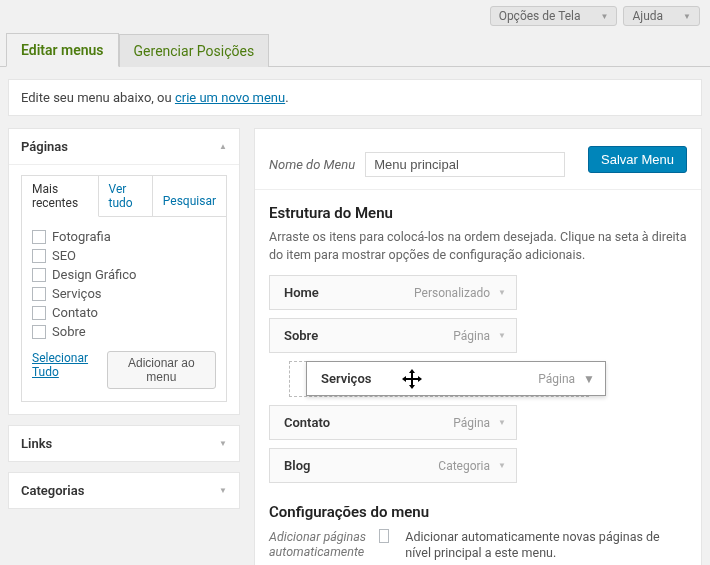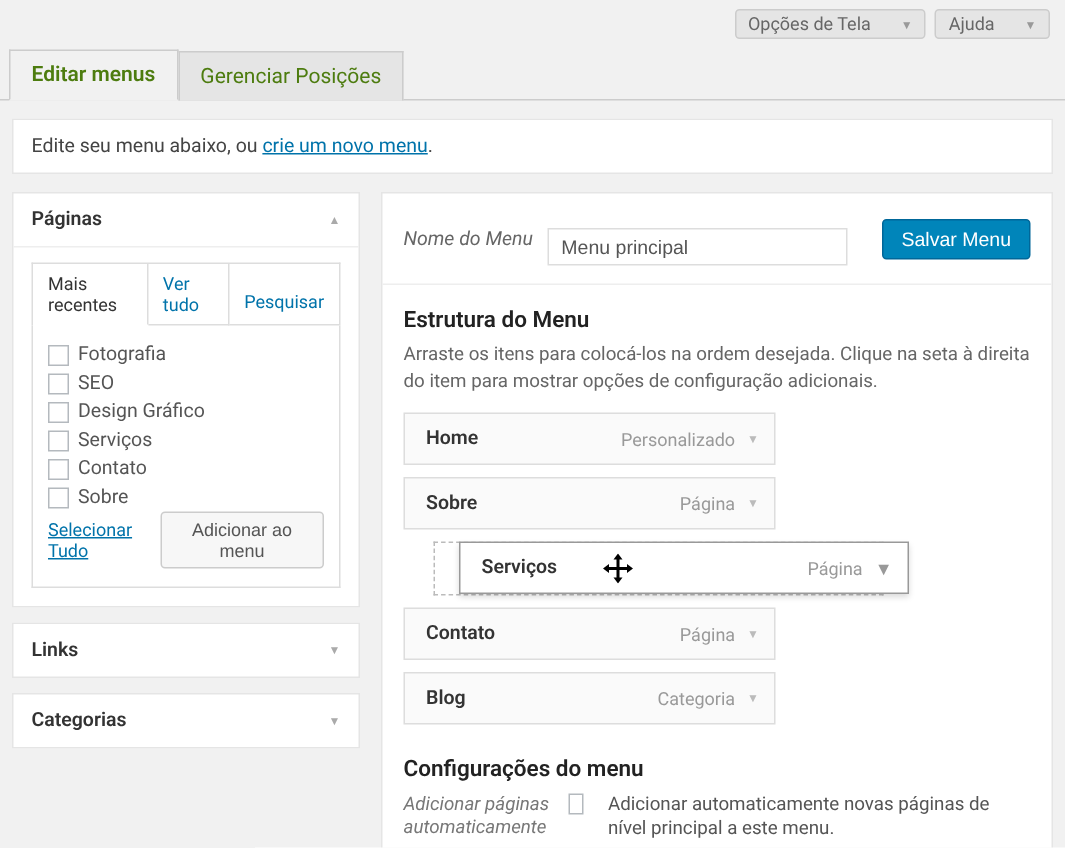--- a/index.html
+++ b/index.html
@@ -97,21 +97,21 @@
     color: #0073aa;
     cursor: pointer;
     border-right: 1px solid #ddd;
     border-bottom: 1px solid #ddd;
   }
   .inner-tab:last-child { border-right: none; margin-top: 12px; }
   .inner-tab.active { color: #333; border-bottom: 1px solid #fff; background: #fff; }
   .inner-body { border: 1px solid #ddd; border-top: none; padding: 10px 10px 12px 10px; }
   .chk-row { display: flex; align-items: center; gap: 6px; padding: 2px 0; font-size: 13px; color: #555; }
   .chk { width: 14px; height: 14px; border: 1px solid #b4b9be; background: #fff; cursor: pointer; }
-  .metabox-foot { display: flex; justify-content: space-between; align-items: center; }
+  .metabox-foot { display: flex; justify-content: space-between; margin-top: 10px; }
   .link { color: #0073aa; text-decoration: underline; font-size: 12px; cursor: pointer; }
   .btn {
     background: #f7f7f7;
     border: 1px solid #ccc;
     border-radius: 3px;
     padding: 4px 10px;
     font-size: 12px;
     color: #555;
     cursor: pointer;
   }
@@ -126,21 +126,21 @@
   }
   
   .panel { background: #fff; border: 1px solid #e5e5e5; }
   .panel-top {
     display: flex;
     align-items: center;
     justify-content: space-between;
     padding: 12px 14px;
     border-bottom: 1px solid #eee;
   }
-  .panel-top-left { display: flex; align-items: flex-start; gap: 10px; margin-top: 11px; }
+  .panel-top-left { display: flex; align-items: center; gap: 10px; margin-top: 11px; }
   .panel-top-left label { font-style: italic; color: #666; font-size: 13px; }
   .text-input {
     border: 1px solid #ddd;
     padding: 4px 8px;
     font-size: 13px;
     width: 200px;
     color: #555;
   }
   .panel-body { padding: 14px; }
   .panel-body h2 { font-size: 15px; font-weight: 600; color: #222; margin-bottom: 6px; }

